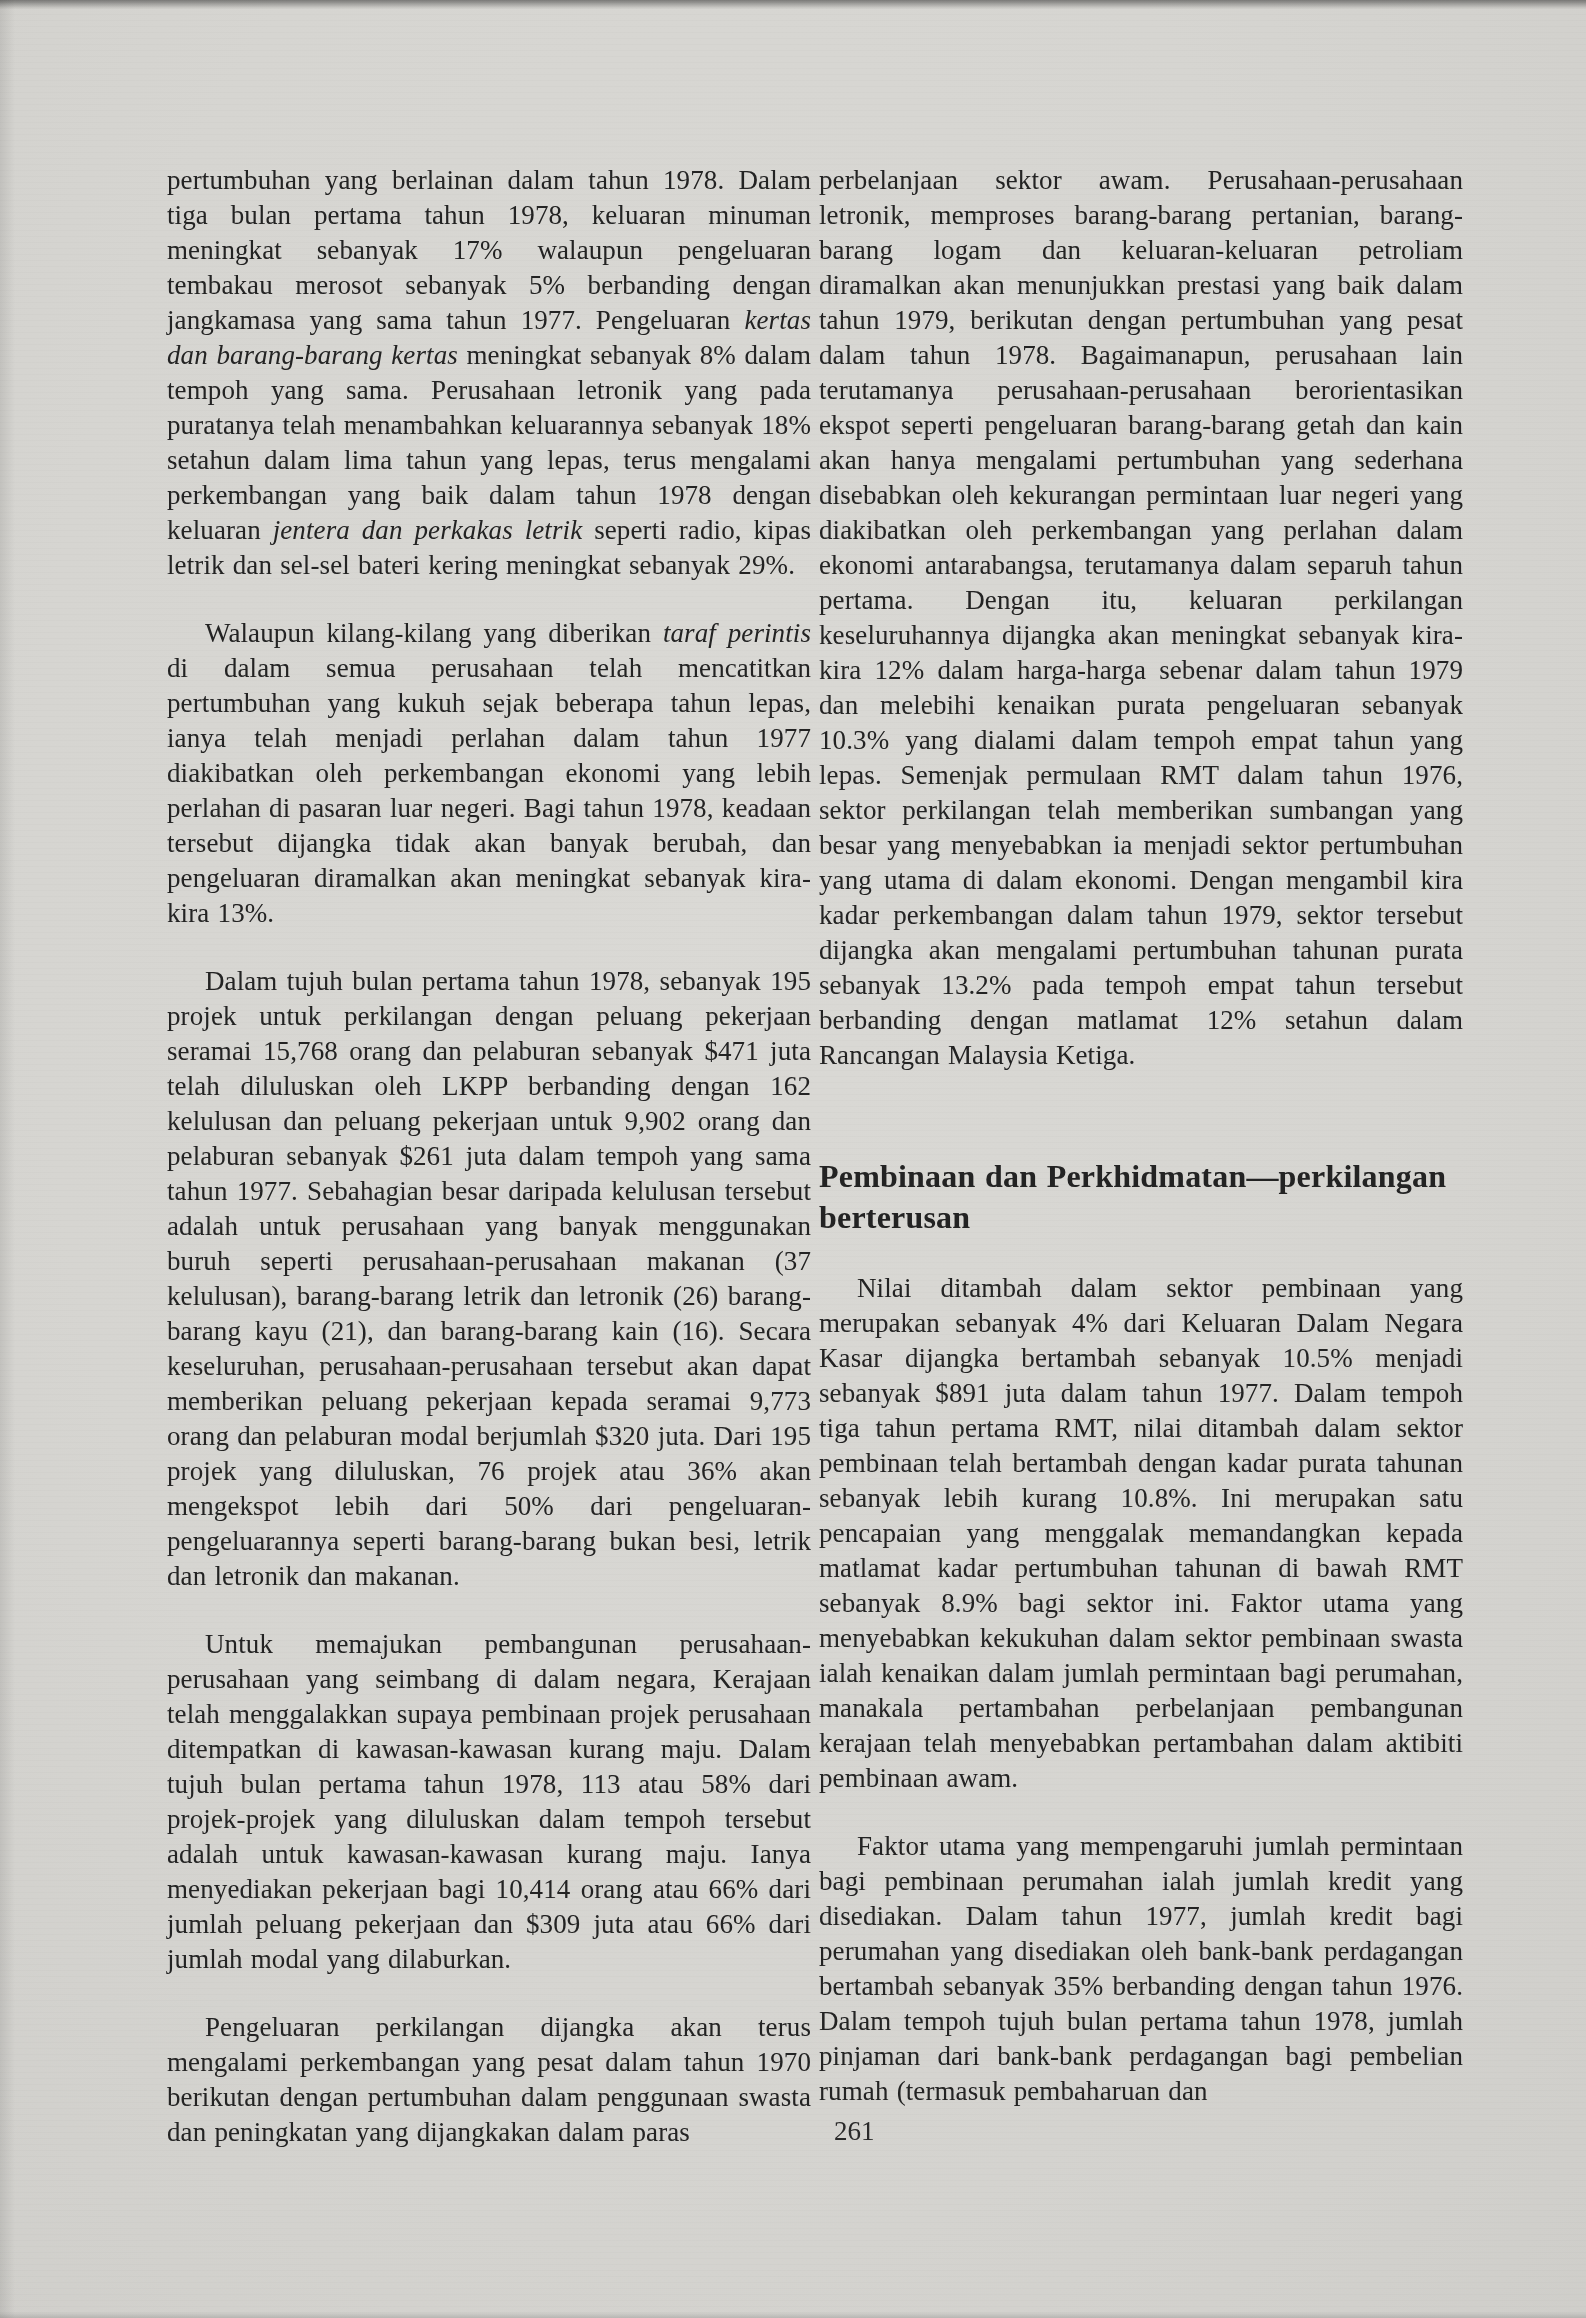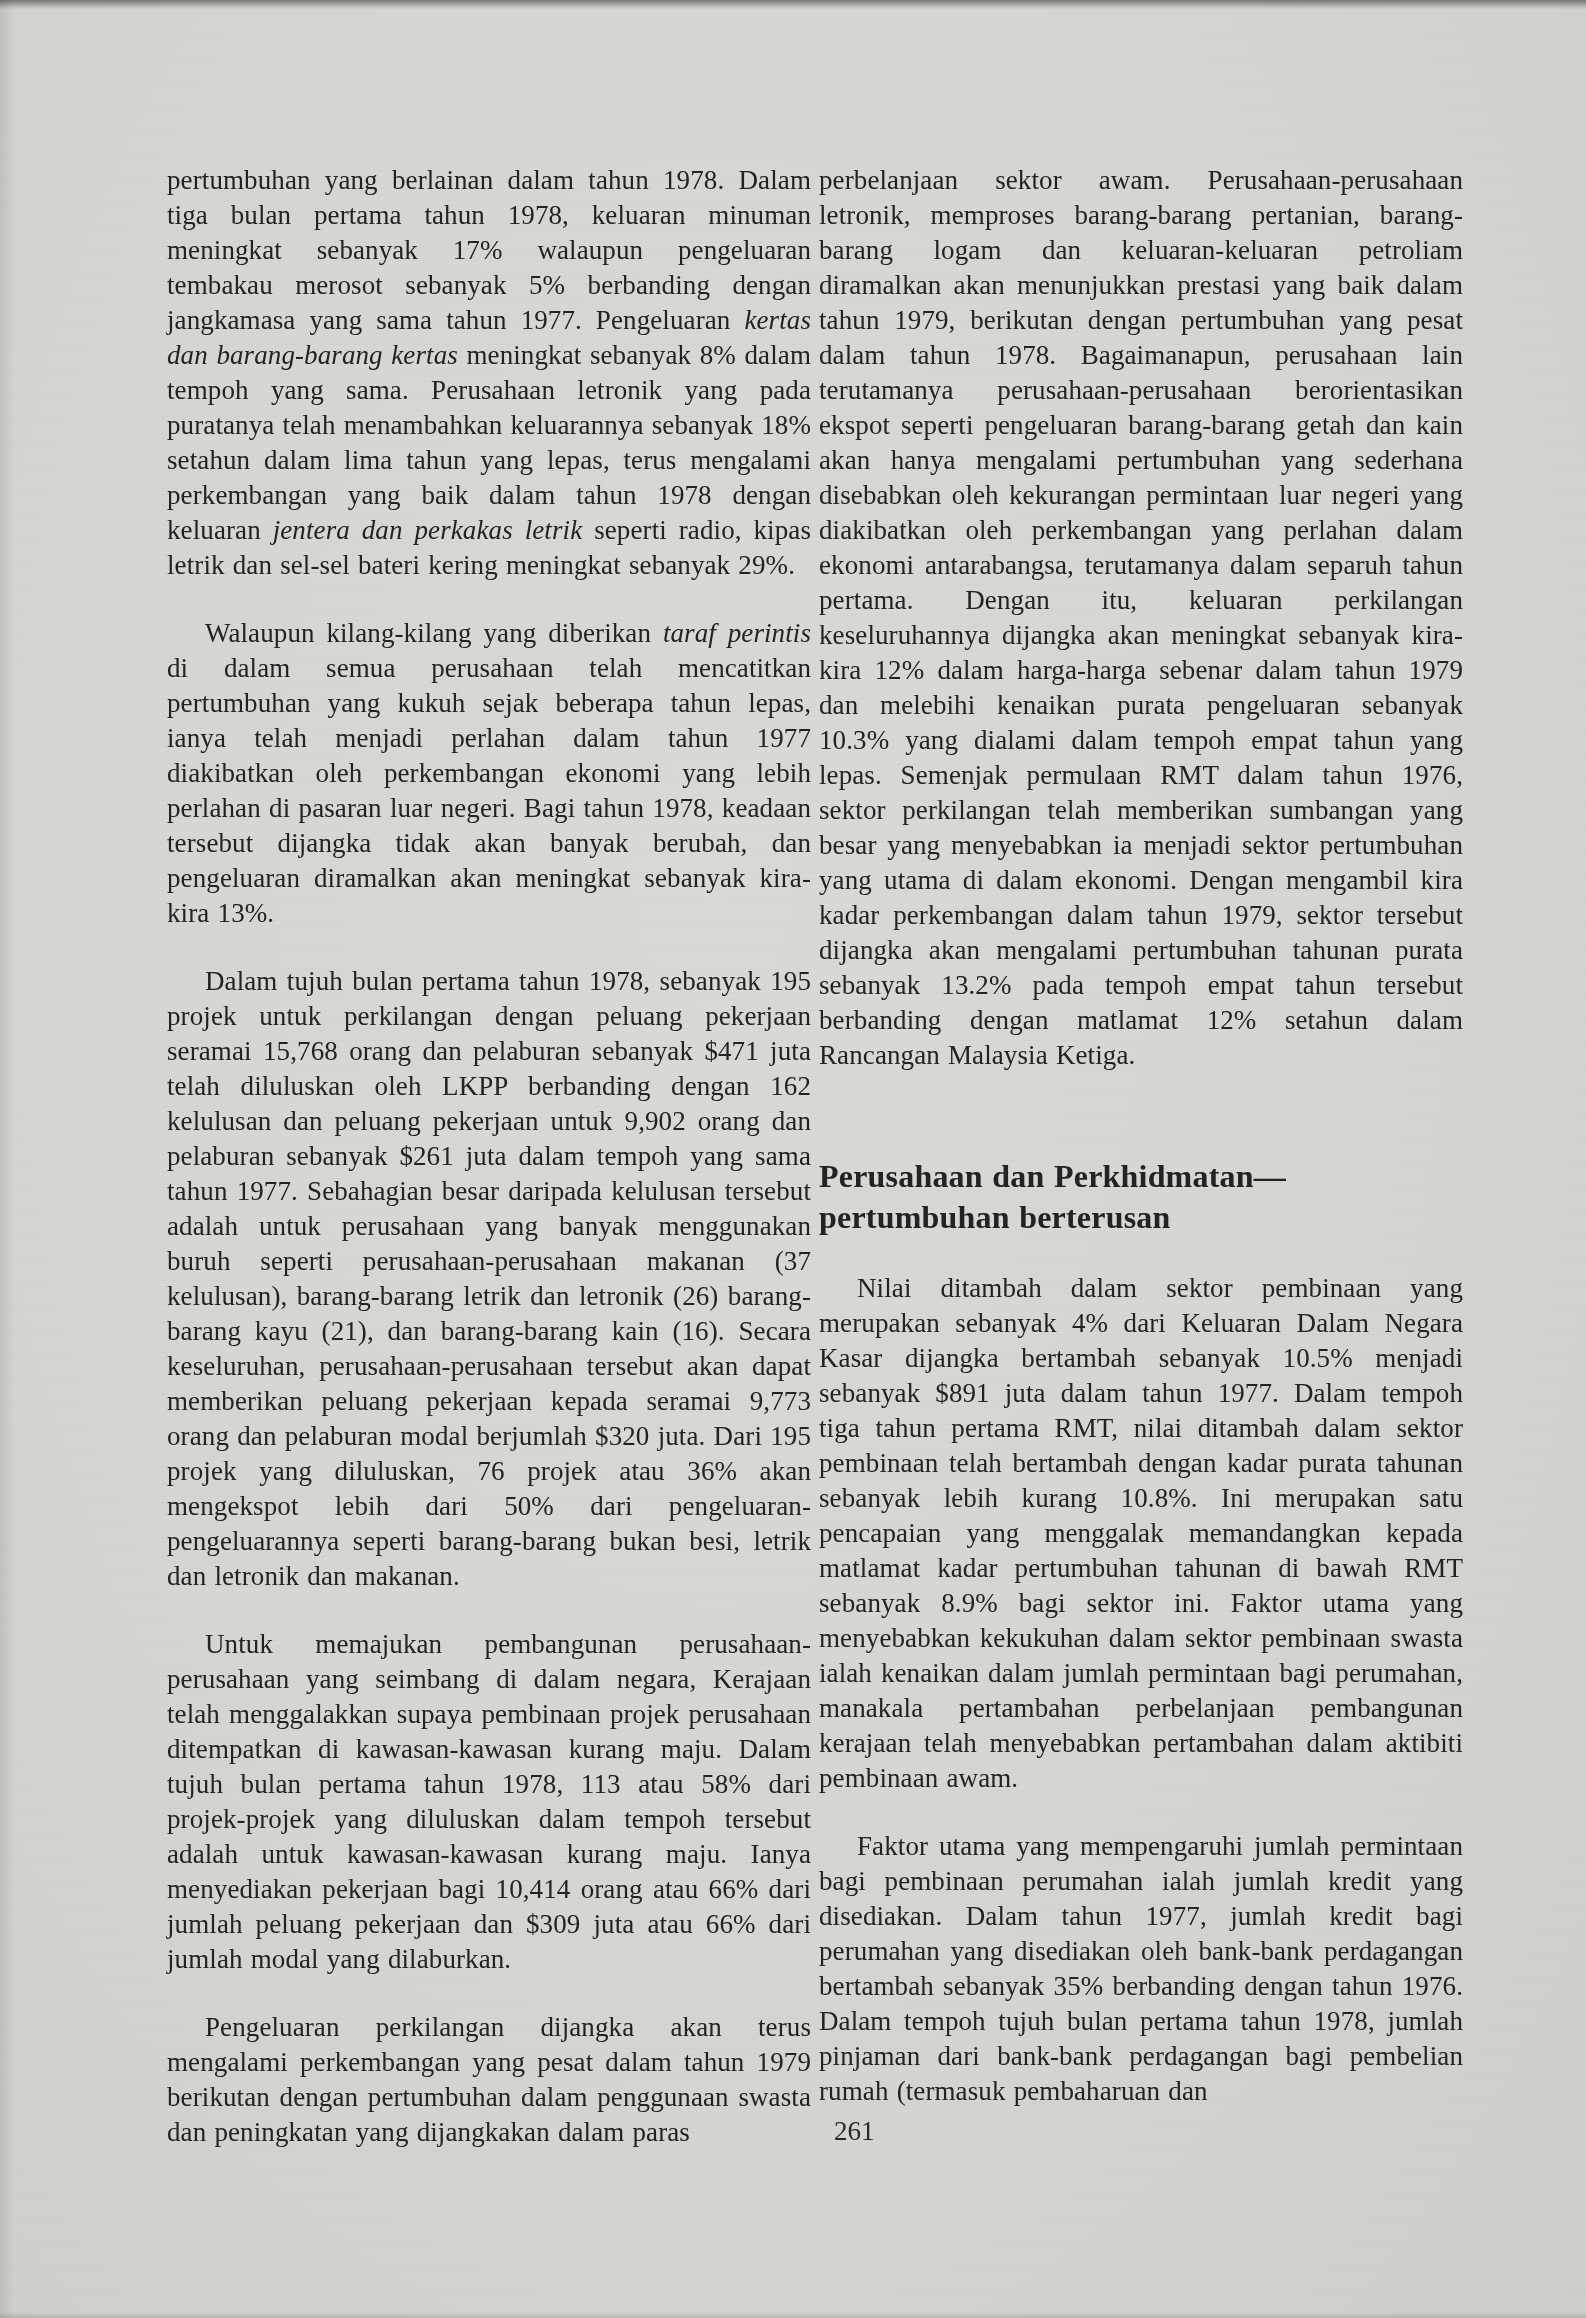--- a/index.html
+++ b/index.html
@@ -73,24 +73,24 @@
 <div class="page">
   <div class="edge-top"></div>
   <div class="edge-left"></div>
   <div class="edge-bottom"></div>
 
   <div class="col col-left">
       <p><span>pertumbuhan yang berlainan dalam tahun 1978. Dalam tiga bulan pertama tahun 1978, keluaran minuman meningkat sebanyak 17% walaupun pengeluaran tembakau merosot sebanyak 5% berbanding dengan jangkamasa yang sama tahun 1977. Pengeluaran </span><i>kertas dan barang-barang kertas</i><span> meningkat sebanyak 8% dalam tempoh yang sama. Perusahaan letronik yang pada puratanya telah menambahkan keluarannya sebanyak 18% setahun dalam lima tahun yang lepas, terus mengalami perkembangan yang baik dalam tahun 1978 dengan keluaran </span><i>jentera dan perkakas letrik</i><span> seperti radio, kipas letrik dan sel-sel bateri kering meningkat sebanyak 29%.</span></p>
       <p class="indent"><span>Walaupun kilang-kilang yang diberikan </span><i>taraf perintis</i><span> di dalam semua perusahaan telah mencatitkan pertumbuhan yang kukuh sejak beberapa tahun lepas, ianya telah menjadi perlahan dalam tahun 1977 diakibatkan oleh perkembangan ekonomi yang lebih perlahan di pasaran luar negeri. Bagi tahun 1978, keadaan tersebut dijangka tidak akan banyak berubah, dan pengeluaran diramalkan akan meningkat sebanyak kira-kira 13%.</span></p>
       <p class="indent"><span>Dalam tujuh bulan pertama tahun 1978, sebanyak 195 projek untuk perkilangan dengan peluang pekerjaan seramai 15,768 orang dan pelaburan sebanyak $471 juta telah diluluskan oleh LKPP berbanding dengan 162 kelulusan dan peluang pekerjaan untuk 9,902 orang dan pelaburan sebanyak $261 juta dalam tempoh yang sama tahun 1977. Sebahagian besar daripada kelulusan tersebut adalah untuk perusahaan yang banyak menggunakan buruh seperti perusahaan-perusahaan makanan (37 kelulusan), barang-barang letrik dan letronik (26) barang-barang kayu (21), dan barang-barang kain (16). Secara keseluruhan, perusahaan-perusahaan tersebut akan dapat memberikan peluang pekerjaan kepada seramai 9,773 orang dan pelaburan modal berjumlah $320 juta. Dari 195 projek yang diluluskan, 76 projek atau 36% akan mengekspot lebih dari 50% dari pengeluaran-pengeluarannya seperti barang-barang bukan besi, letrik dan letronik dan makanan.</span></p>
       <p class="indent"><span>Untuk memajukan pembangunan perusahaan-perusahaan yang seimbang di dalam negara, Kerajaan telah menggalakkan supaya pembinaan projek perusahaan ditempatkan di kawasan-kawasan kurang maju. Dalam tujuh bulan pertama tahun 1978, 113 atau 58% dari projek-projek yang diluluskan dalam tempoh tersebut adalah untuk kawasan-kawasan kurang maju. Ianya menyediakan pekerjaan bagi 10,414 orang atau 66% dari jumlah peluang pekerjaan dan $309 juta atau 66% dari jumlah modal yang dilaburkan.</span></p>
-      <p class="indent"><span>Pengeluaran perkilangan dijangka akan terus mengalami perkembangan yang pesat dalam tahun 1979 berikutan dengan pertumbuhan dalam penggunaan swasta dan peningkatan yang dijangkakan dalam paras</span></p>
+      <p class="indent"><span>Pengeluaran perkilangan dijangka akan terus mengalami perkembangan yang pesat dalam tahun 1970 berikutan dengan pertumbuhan dalam penggunaan swasta dan peningkatan yang dijangkakan dalam paras</span></p>
     </div>
   <div class="col col-right">
       <p><span>perbelanjaan sektor awam. Perusahaan-perusahaan letronik, memproses barang-barang pertanian, barang-barang logam dan keluaran-keluaran petroliam diramalkan akan menunjukkan prestasi yang baik dalam tahun 1979, berikutan dengan pertumbuhan yang pesat dalam tahun 1978. Bagaimanapun, perusahaan lain terutamanya perusahaan-perusahaan berorientasikan ekspot seperti pengeluaran barang-barang getah dan kain akan hanya mengalami pertumbuhan yang sederhana disebabkan oleh kekurangan permintaan luar negeri yang diakibatkan oleh perkembangan yang perlahan dalam ekonomi antarabangsa, terutamanya dalam separuh tahun pertama. Dengan itu, keluaran perkilangan keseluruhannya dijangka akan meningkat sebanyak kira-kira 12% dalam harga-harga sebenar dalam tahun 1979 dan melebihi kenaikan purata pengeluaran sebanyak 10.3% yang dialami dalam tempoh empat tahun yang lepas. Semenjak permulaan RMT dalam tahun 1976, sektor perkilangan telah memberikan sumbangan yang besar yang menyebabkan ia menjadi sektor pertumbuhan yang utama di dalam ekonomi. Dengan mengambil kira kadar perkembangan dalam tahun 1979, sektor tersebut dijangka akan mengalami pertumbuhan tahunan purata sebanyak 13.2% pada tempoh empat tahun tersebut berbanding dengan matlamat 12% setahun dalam Rancangan Malaysia Ketiga.</span></p>
-      <h2>Perusahaan dan Perkhidmatan—pertumbuhan berterusan</h2>
+      <h2>Pembinaan dan Perkhidmatan—perkilangan berterusan</h2>
       <p class="indent"><span>Nilai ditambah dalam sektor pembinaan yang merupakan sebanyak 4% dari Keluaran Dalam Negara Kasar dijangka bertambah sebanyak 10.5% menjadi sebanyak $891 juta dalam tahun 1977. Dalam tempoh tiga tahun pertama RMT, nilai ditambah dalam sektor pembinaan telah bertambah dengan kadar purata tahunan sebanyak lebih kurang 10.8%. Ini merupakan satu pencapaian yang menggalak memandangkan kepada matlamat kadar pertumbuhan tahunan di bawah RMT sebanyak 8.9% bagi sektor ini. Faktor utama yang menyebabkan kekukuhan dalam sektor pembinaan swasta ialah kenaikan dalam jumlah permintaan bagi perumahan, manakala pertambahan perbelanjaan pembangunan kerajaan telah menyebabkan pertambahan dalam aktibiti pembinaan awam.</span></p>
       <p class="indent"><span>Faktor utama yang mempengaruhi jumlah permintaan bagi pembinaan perumahan ialah jumlah kredit yang disediakan. Dalam tahun 1977, jumlah kredit bagi perumahan yang disediakan oleh bank-bank perdagangan bertambah sebanyak 35% berbanding dengan tahun 1976. Dalam tempoh tujuh bulan pertama tahun 1978, jumlah pinjaman dari bank-bank perdagangan bagi pembelian rumah (termasuk pembaharuan dan</span></p>
     </div>
 
   <div class="page-number">261</div>
 </div>
 
 
 </body></html>

